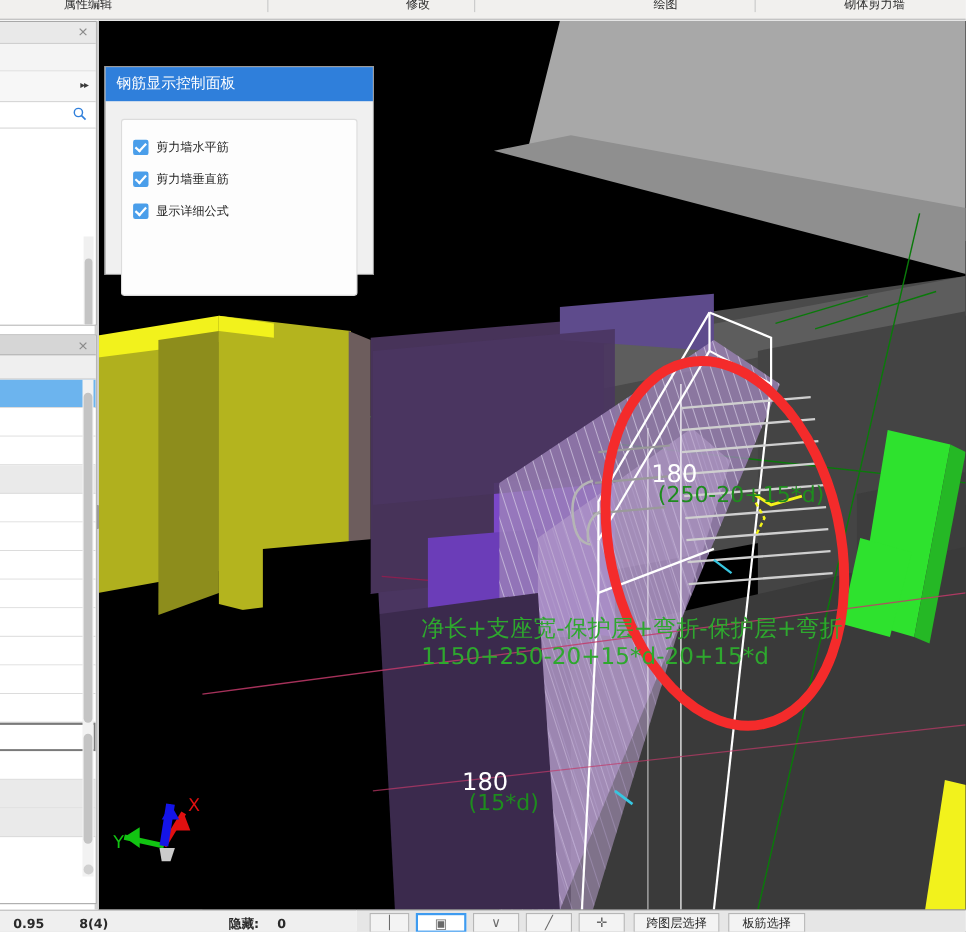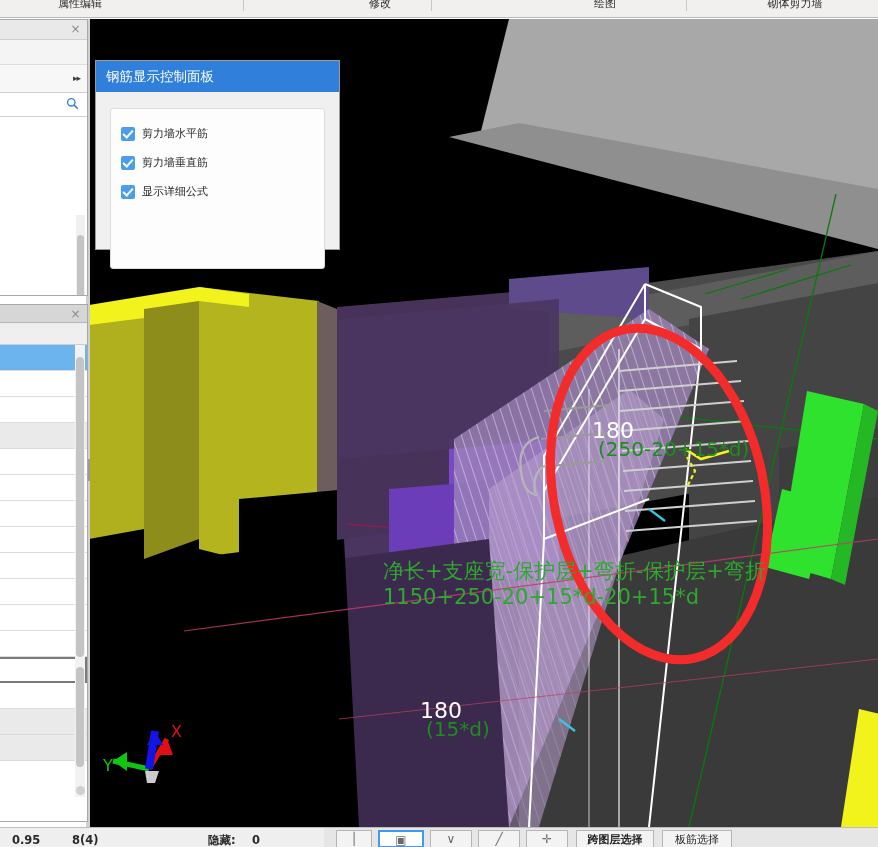--- a/index.html
+++ b/index.html
@@ -574,21 +574,21 @@
       </div>
     </div>
 </div>
 
 <div class="btmbar" id="btmbar">
     <div class="tbtn" style="left: 12px; width: 36px; color: rgb(106, 106, 106); font-size: 12px;">│</div>
     <div class="tbtn active" style="left: 54px; width: 46px; color: rgb(106, 106, 106); font-size: 12px;">▣</div>
     <div class="tbtn" style="left: 106px; width: 42px; color: rgb(106, 106, 106); font-size: 12px;">∨</div>
     <div class="tbtn" style="left: 154px; width: 42px; color: rgb(106, 106, 106); font-size: 12px;">╱</div>
     <div class="tbtn" style="left: 202px; width: 42px; color: rgb(106, 106, 106); font-size: 12px;">✛</div>
-    <div class="tbtn" style="left: 252px; width: 78px; font-weight: bold;">跨图层选择</div>
+    <div class="tbtn" style="left: 252px; width: 78px;">跨图层选择</div>
     <div class="tbtn" style="left: 338px; width: 70px;">板筋选择</div>
   </div>
 
 <div class="statusbar" id="statusbar">
     <div class="st-item" style="left: 12px;">0.95</div>
     <div class="st-item" style="left: 72px;">8(4)</div>
     <div class="st-item" style="left: 208px;">隐藏:</div>
     <div class="st-item" style="left: 252px;">0</div>
   </div>
 

